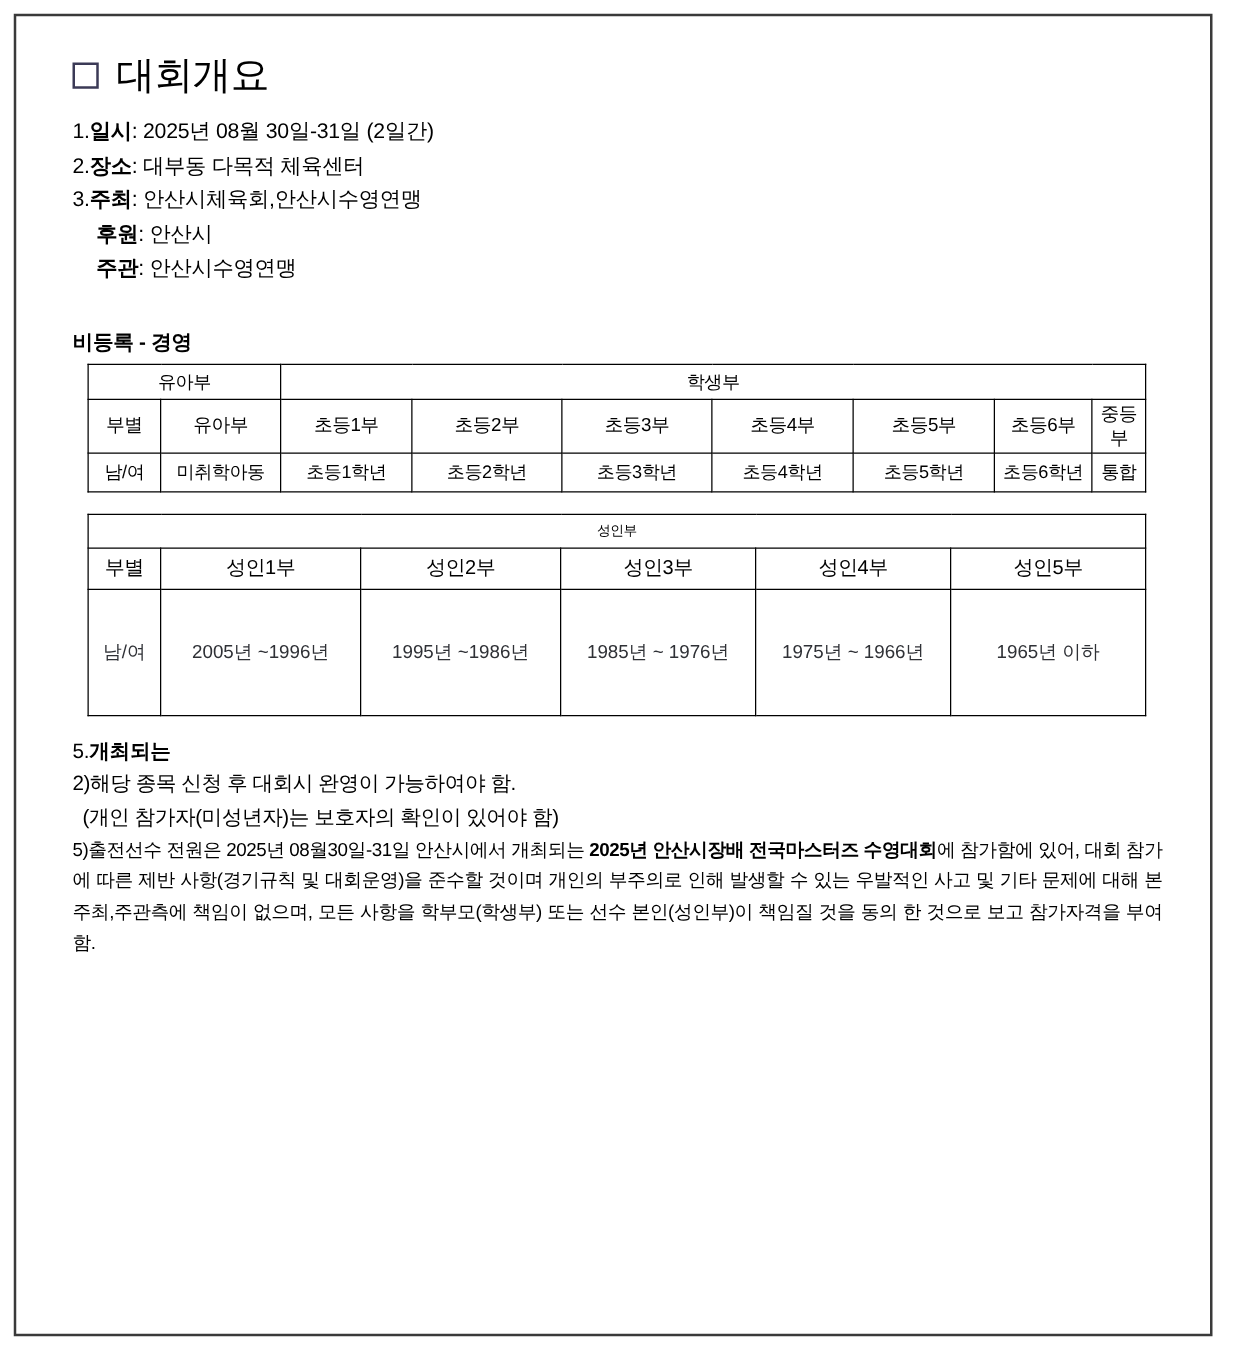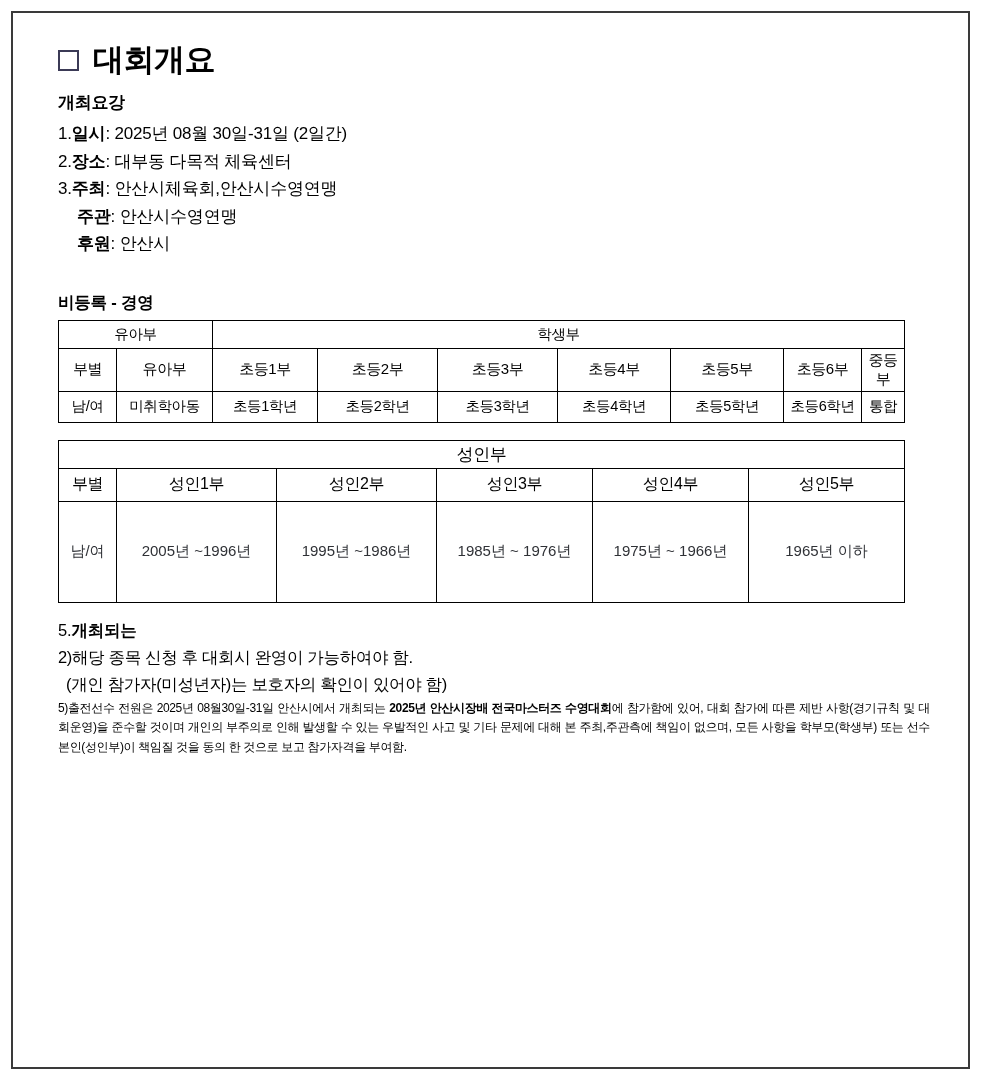--- a/index.html
+++ b/index.html
@@ -33,21 +33,21 @@
     width: 876px;
   }
 
   
   .doc-title {
     display: flex;
     align-items: center;
     gap: 14px;
     margin: 0 0 14px 2px;
     font-size: 31px;
-    font-weight: 700;
+    font-weight: 400;
     letter-spacing: -0.5px;
     line-height: 1.1;
   }
   .square-glyph {
     display: inline-block;
     width: 21px;
     height: 21px;
     border: 2px solid #3b3a56;
     box-sizing: border-box;
     flex: none;
@@ -94,21 +94,21 @@
     font-size: 16.5px;
     font-weight: 700;
     margin: 0 0 6px 2px;
     letter-spacing: -0.2px;
   }
 
   
   table.grid {
     border-collapse: collapse;
     width: 846px;
-    margin-left: 2px;
+    margin-left: 14px;
     table-layout: fixed;
   }
   table.grid td, table.grid th {
     border: 1.2px solid #000000;
     text-align: center;
     vertical-align: middle;
     font-weight: 400;
     letter-spacing: -0.4px;
     padding: 2px 1px;
   }
@@ -119,70 +119,69 @@
   table.grid .hdr-cell {
     font-size: 15px;
     height: 25px;
   }
   table.grid .body-cell {
     font-size: 14.5px;
     height: 26px;
   }
 
   table.adults td { font-size: 15px; }
-  table.adults .hdr-band { height: 22px; font-size: 17px; }
+  table.adults .hdr-band { height: 22px; font-size: 11px; }
   table.adults .hdr-cell { height: 28px; font-size: 16px; }
   table.adults .year-cell {
     height: 96px;
     font-size: 15px;
     color: #2f3136;
     letter-spacing: 0px;
   }
   table.adults .bubu-cell { font-size: 15px; }
 
   
   .clause-block { margin-left: 2px; }
   .clause {
     font-size: 16.5px;
     line-height: 1.66;
     letter-spacing: -0.35px;
     margin: 0;
     white-space: nowrap;
   }
   .clause.indent-one { padding-left: 8px; }
   .clause-just {
-    font-size: 12px;
+    font-size: 15px;
     line-height: 1.66;
     letter-spacing: -0.35px;
     margin: 0;
     text-align: justify;
     text-justify: inter-character;
     width: 872px;
   }
   .clause-just b { font-weight: 700; }
 </style>
 </head>
 <body>
 
 <div class="page-frame">
   <div class="page-inner">
 
     <h1 class="doc-title">
       <span class="square-glyph"></span>
       <span>대회개요</span>
     </h1>
 
-    <div class="section-heading">개최요강</div>
 
     <ul class="info-list">
       <li><span>1.</span><span class="lbl">일시</span>: <span>2025년 08월 30일-31일 (2일간)</span></li>
       <li><span>2.</span><span class="lbl">장소</span>: <span class="u-wave">대부동 다목적 체육센터</span></li>
       <li><span>3.</span><span class="lbl">주최</span>: <span class="u-wave">안산시체육회,안산시수영연맹</span></li>
+      <li class="indented"><span class="lbl">후원</span>: <span>안산시</span></li>
       <li class="indented"><span class="lbl">주관</span>: <span>안산시수영연맹</span></li>
-      <li class="indented"><span class="lbl">후원</span>: <span>안산시</span></li>
     </ul>
 
     <div class="gap-lg"></div>
 
     <div class="sub-heading"><span class="u-wave">비등록 - 경영</span></div>
 
     <table class="grid students">
       <colgroup>
         <col style="width:58px">
           <col style="width:96px">

